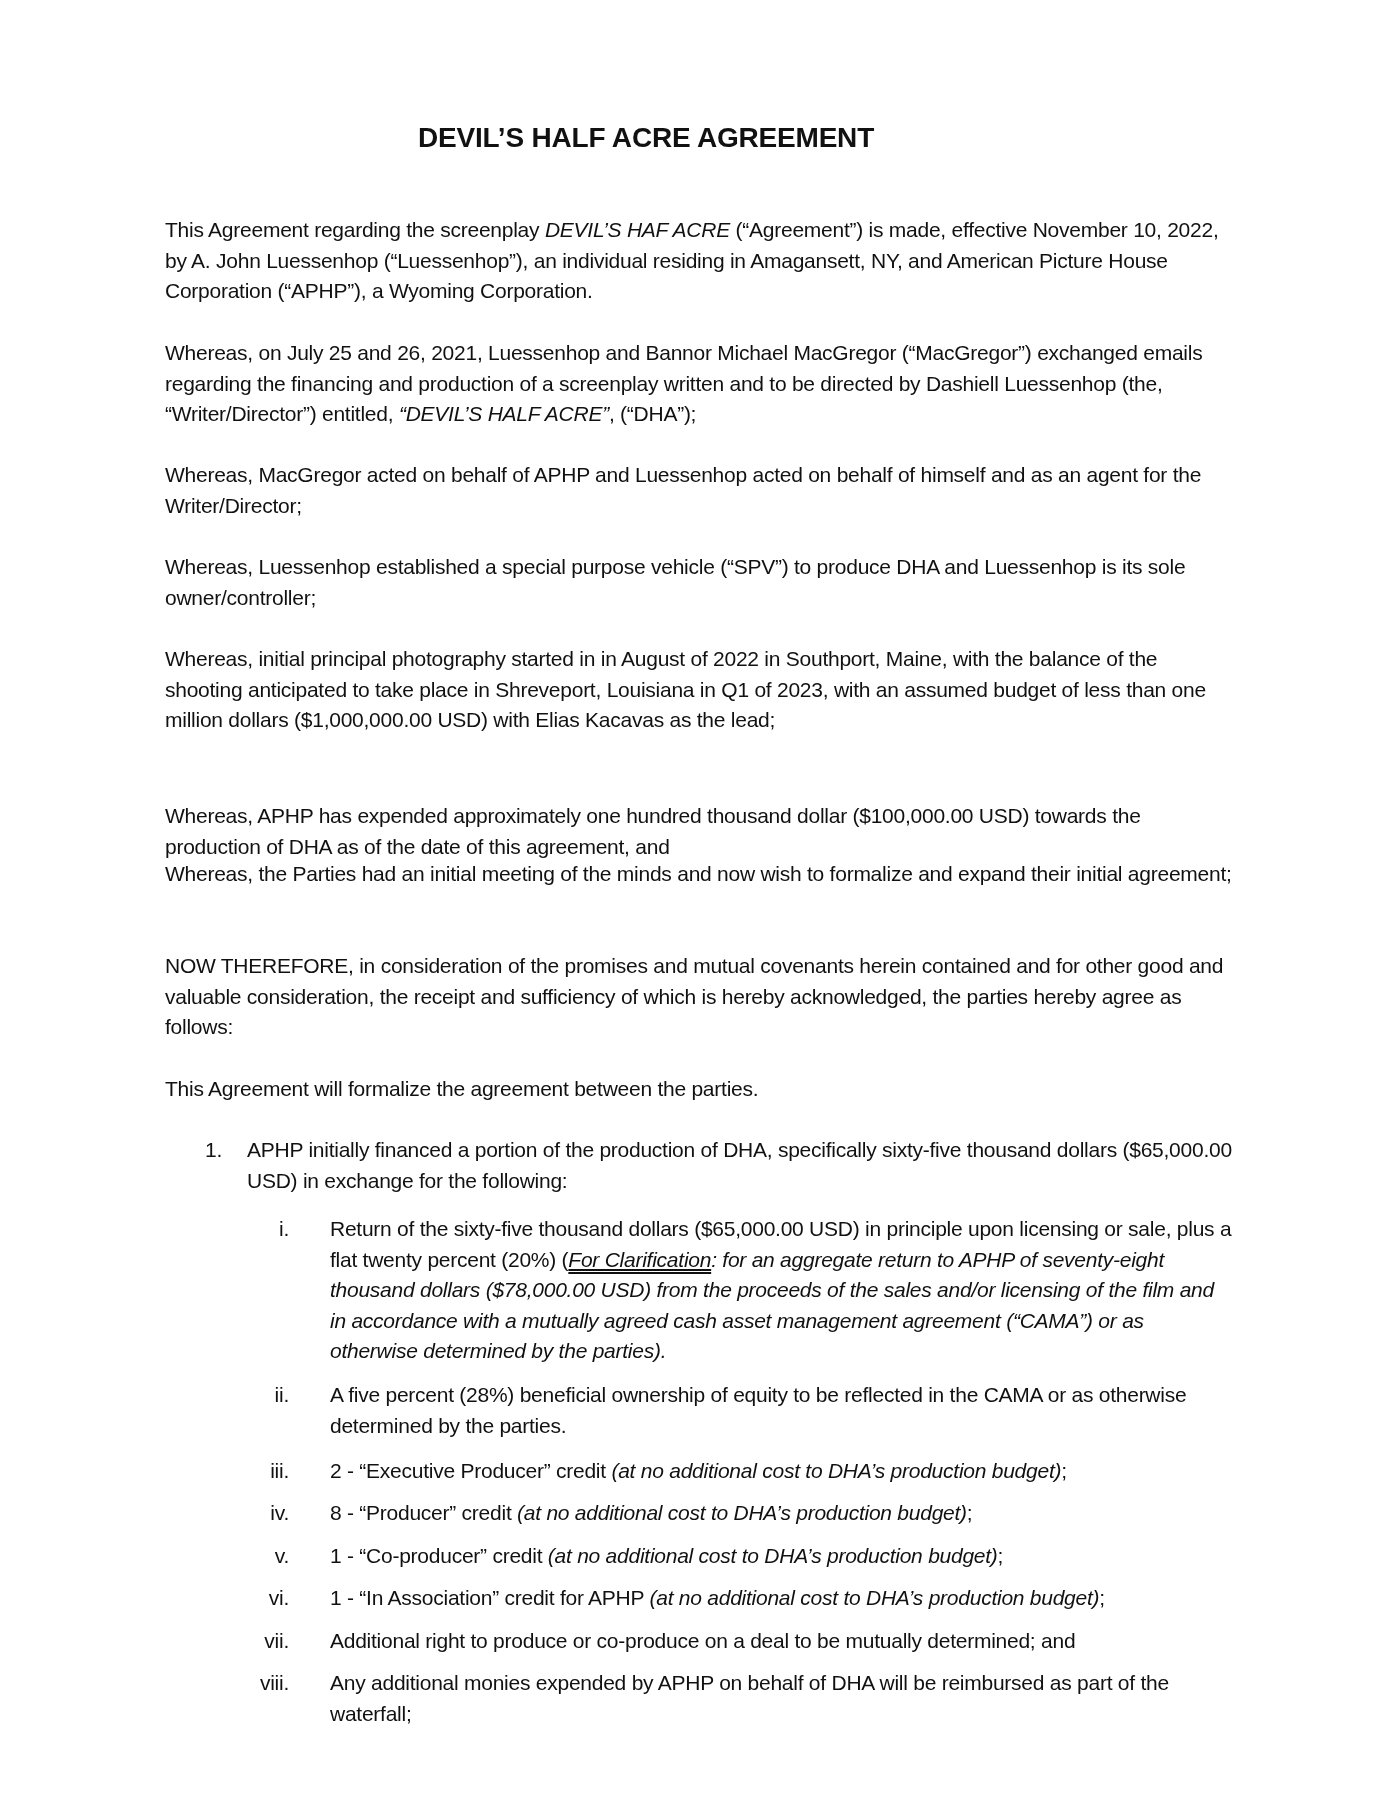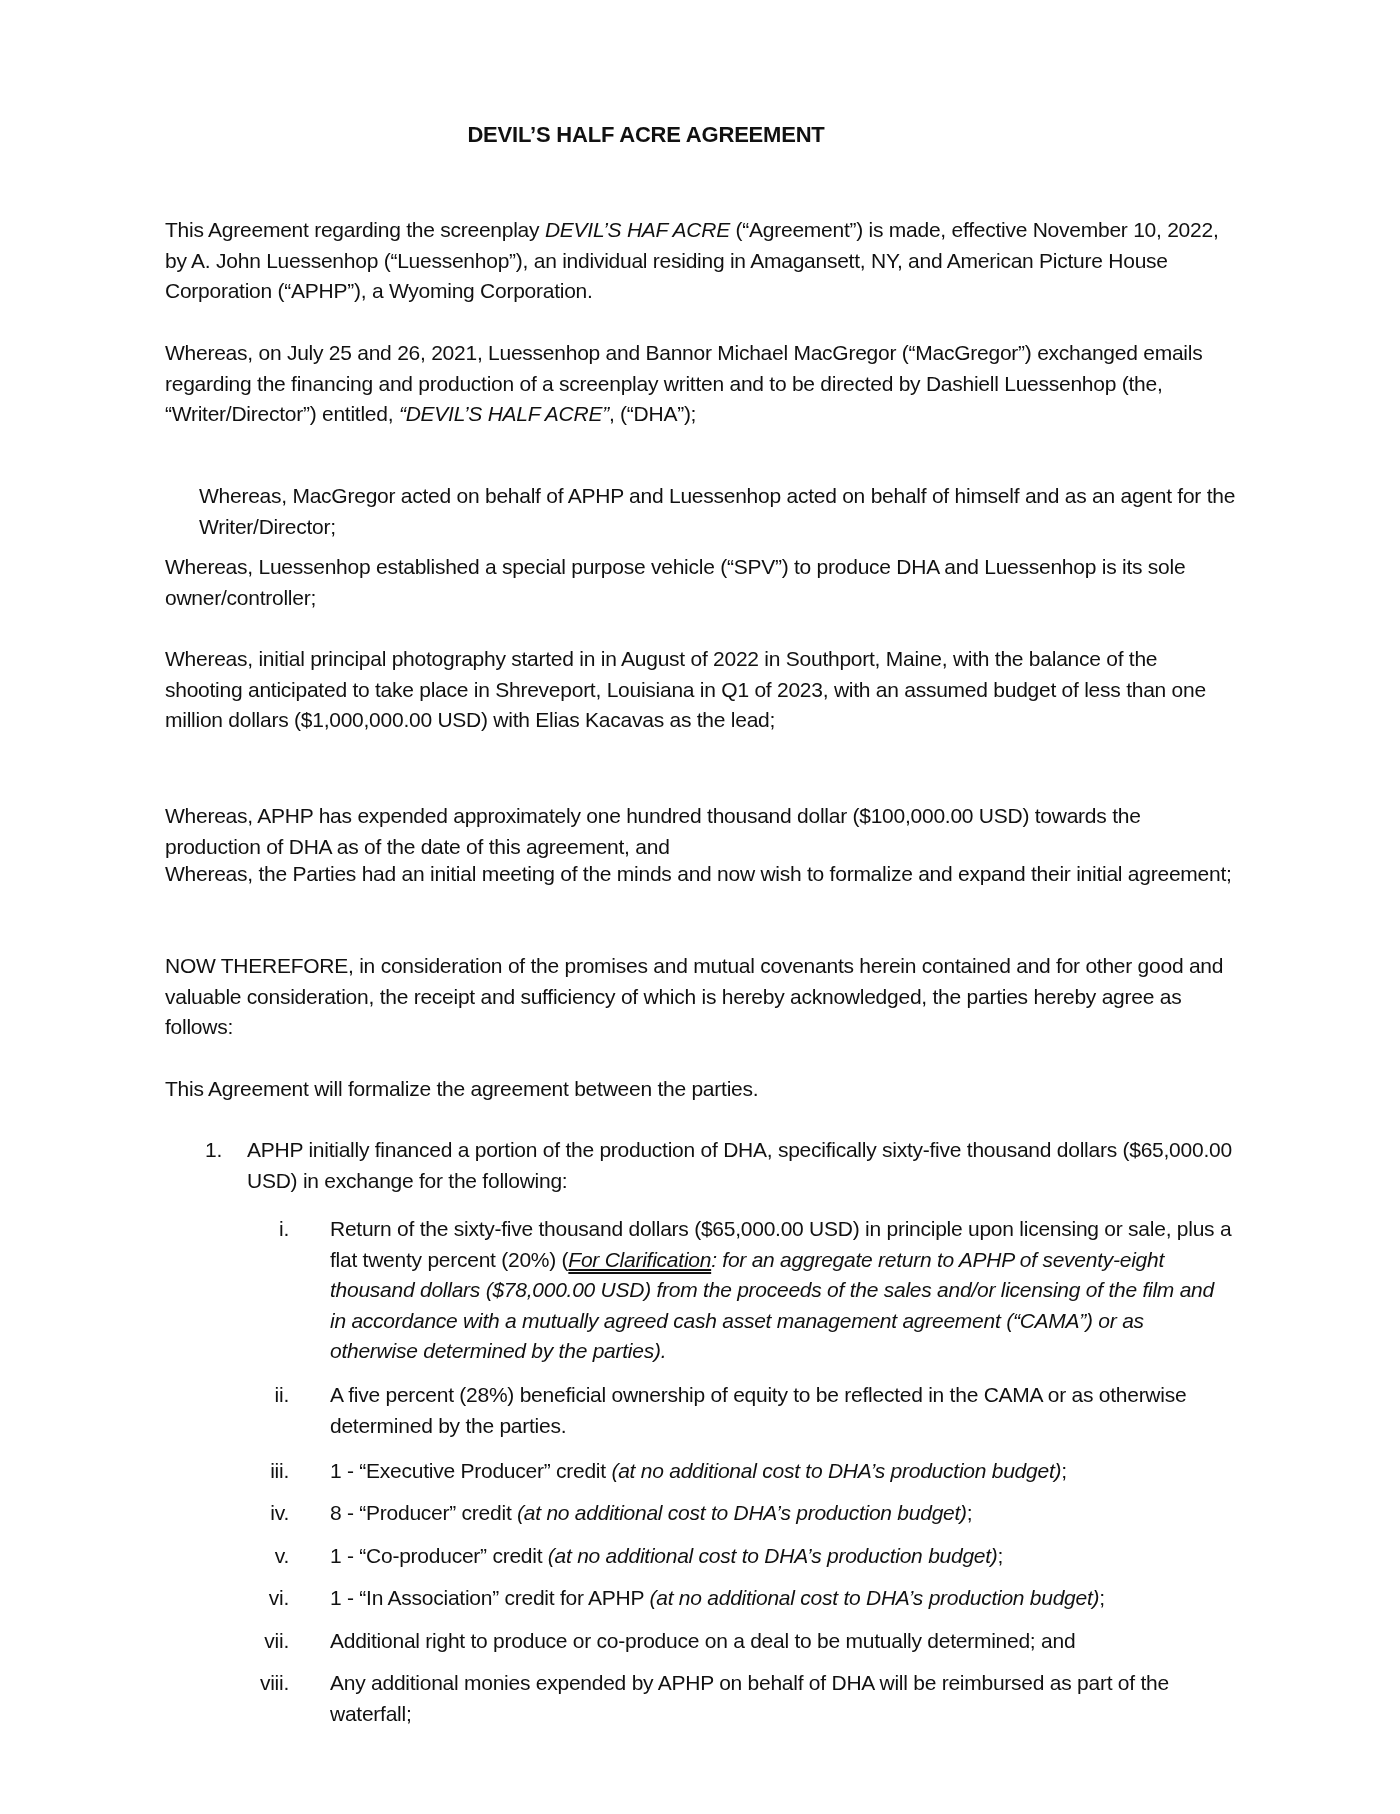--- a/index.html
+++ b/index.html
@@ -1,20 +1,20 @@
 <!DOCTYPE html>
 <html><head>
 <meta charset="utf-8">
 <style>
   html, body { margin: 0; padding: 0; background: #ffffff; }
   body { width: 1400px; height: 1814px; position: relative; overflow: hidden;
          font-family: "Liberation Sans", "DejaVu Sans", sans-serif; color: #111111; }
   .page { position: absolute; left: 0; top: 0; width: 1400px; height: 1814px; background: #ffffff; }
   .title { position: absolute; top: 122px; left: 0; width: 1292px; text-align: center;
-           font-weight: bold; font-size: 22px; letter-spacing: -0.2px; }
+           font-weight: bold; font-size: 28px; letter-spacing: -0.2px; }
   .body { position: absolute; left: 165px; width: 1070px; font-size: 21px; line-height: 30.6px;
           letter-spacing: -0.25px; }
   .p { margin: 0; }
   .it { font-style: italic; }
   .dbl { text-decoration: underline; text-decoration-style: double; }
   .item1 { position: absolute; left: 165px; width: 1070px; font-size: 21px; line-height: 30.6px; letter-spacing: -0.25px; }
   .num1 { position: absolute; left: 40px; top: 0; }
   .txt1 { position: absolute; left: 82px; width: 988px; top: 0; }
   .sub { position: absolute; left: 165px; width: 1070px; font-size: 21px; line-height: 30.6px; letter-spacing: -0.25px; }
   .sub .num { position: absolute; left: 60px; width: 64px; text-align: right; top: 0; }
@@ -28,21 +28,21 @@
   <div class="title">DEVIL’S HALF ACRE AGREEMENT</div>
 
   <div class="body" style="top:215px;">
     <p class="p"><span>This Agreement regarding the screenplay </span><span class="it">DEVIL’S HAF ACRE</span><span> (“Agreement”) is made, effective November 10, 2022, by A. John Luessenhop (“Luessenhop”), an individual residing in Amagansett, NY, and American Picture House Corporation (“APHP”), a Wyoming Corporation.</span></p>
   </div>
 
   <div class="body" style="top:338px;">
     <p class="p"><span>Whereas, on July 25 and 26, 2021, Luessenhop and Bannor Michael MacGregor (“MacGregor”) exchanged emails regarding the financing and production of a screenplay written and to be directed by Dashiell Luessenhop (the, “Writer/Director”) entitled, </span><span class="it">“DEVIL’S HALF ACRE”</span><span>, (“DHA”);</span></p>
   </div>
 
-  <div class="body" style="top:481px;margin-left:34px;">
+  <div class="body" style="top:460px;">
     <p class="p">Whereas, MacGregor acted on behalf of APHP and Luessenhop acted on behalf of himself and as an agent for the Writer/Director;</p>
   </div>
 
   <div class="body" style="top:552px;">
     <p class="p">Whereas, Luessenhop established a special purpose vehicle (“SPV”) to produce DHA and Luessenhop is its sole owner/controller;</p>
   </div>
 
   <div class="body" style="top:644px;">
     <p class="p">Whereas, initial principal photography started in in August of 2022 in Southport, Maine, with the balance of the shooting anticipated to take place in Shreveport, Louisiana in Q1 of 2023, with an assumed budget of less than one million dollars ($1,000,000.00 USD) with Elias Kacavas as the lead;</p>
   </div>
@@ -73,21 +73,21 @@
     <span class="txt"><span>Return of the sixty-five thousand dollars ($65,000.00 USD) in principle upon licensing or sale, plus a flat twenty percent (20%) (</span><span class="it dbl">For Clarification</span><span class="it">:  for an aggregate return to APHP of seventy-eight thousand dollars ($78,000.00 USD) from the proceeds of the sales and/or licensing of the film and in accordance with a mutually agreed cash asset management agreement (“CAMA”) or as otherwise determined by the parties).</span></span>
   </div>
 
   <div class="sub" style="top:1380px;">
     <span class="num">ii.</span>
     <span class="txt">A five percent (28%) beneficial ownership of equity to be reflected in the CAMA or as otherwise determined by the parties.</span>
   </div>
 
   <div class="sub" style="top:1456px;">
     <span class="num">iii.</span>
-    <span class="txt"><span>1 - “Executive Producer” credit </span><span class="it">(at no additional cost to DHA’s production budget)</span><span>;</span></span>
+    <span class="txt"><span>2 - “Executive Producer” credit </span><span class="it">(at no additional cost to DHA’s production budget)</span><span>;</span></span>
   </div>
 
   <div class="sub" style="top:1498px;">
     <span class="num">iv.</span>
     <span class="txt"><span>8 - “Producer” credit </span><span class="it">(at no additional cost to DHA’s production budget)</span><span>;</span></span>
   </div>
 
   <div class="sub" style="top:1541px;">
     <span class="num">v.</span>
     <span class="txt"><span>1 - “Co-producer” credit </span><span class="it">(at no additional cost to DHA’s production budget)</span><span>;</span></span>

